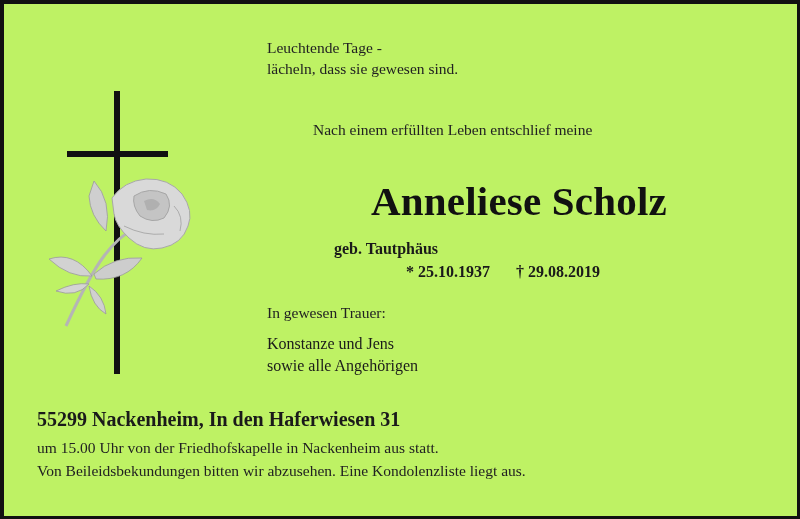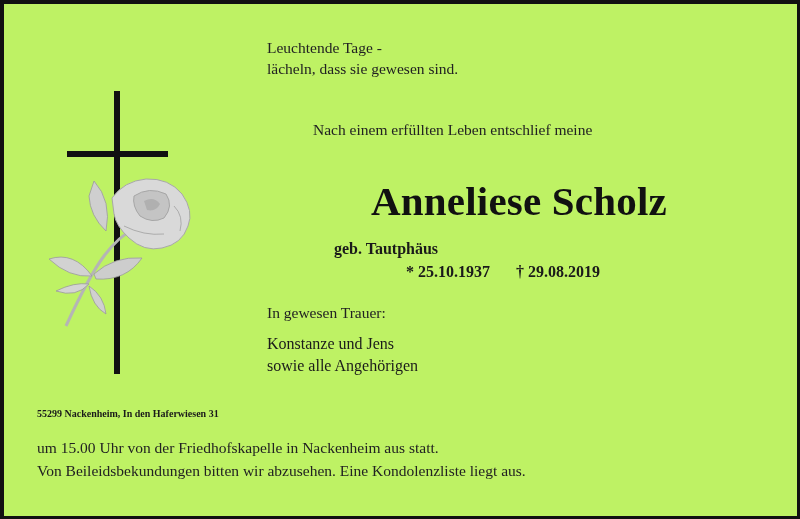--- a/index.html
+++ b/index.html
@@ -96,21 +96,21 @@
       top: 329px;
       font-size: 16px;
       font-weight: normal;
       line-height: 22px;
       color: #1a1a1a;
     }
     .address {
       position: absolute;
       left: 33px;
       top: 404px;
-      font-size: 10px;
+      font-size: 20px;
       font-weight: bold;
       color: #1a1a1a;
     }
     .notice {
       position: absolute;
       left: 33px;
       top: 433px;
       font-size: 15.5px;
       line-height: 22.5px;
       color: #222;

